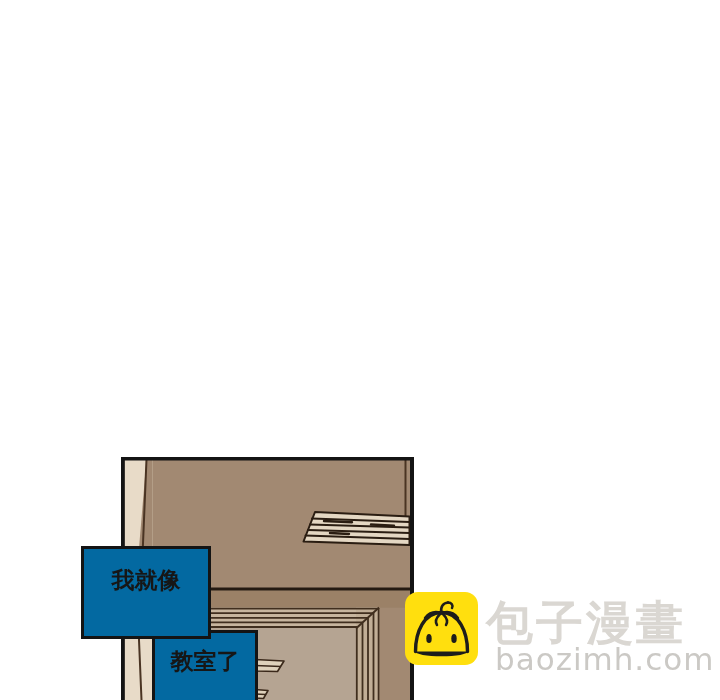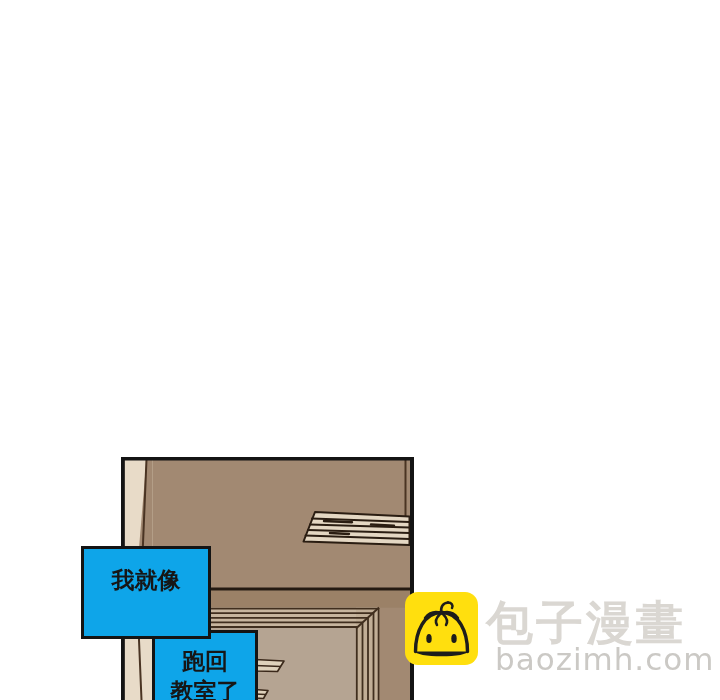--- a/index.html
+++ b/index.html
@@ -2,21 +2,21 @@
 <html><head>
 <meta charset="utf-8">
 <style>
   html,body{margin:0;padding:0;background:#ffffff;}
   .page{
     position:relative;width:720px;height:700px;overflow:hidden;background:#ffffff;
     font-family:"Liberation Sans", sans-serif;
   }
   .artwork-svg{position:absolute;left:0;top:0;width:720px;height:700px;display:block;}
   .bubble{
-    position:absolute;box-sizing:border-box;background:#0ea5e9;border:3px solid #141414;
+    position:absolute;box-sizing:border-box;background:#0369a1;border:3px solid #141414;
     color:#161616;text-align:center;font-weight:bold;
     font-family:"Liberation Sans","DejaVu Sans",sans-serif;
   }
   .bubble .line{white-space:nowrap;}
   .bubble-1{left:81px;top:546px;width:130px;height:93px;padding-top:16px;font-size:23px;line-height:31px;z-index:3;}
   .bubble-2{left:152px;top:630px;width:106px;height:75px;padding-top:13px;font-size:23px;line-height:30px;z-index:2;}
   .watermark{position:absolute;left:0;top:0;z-index:4;}
   .wm-logo{
     position:absolute;left:405px;top:592px;width:73px;height:73px;
     background:#ffdf0e;border-radius:13px;
@@ -98,21 +98,20 @@
     </g>
 
     <g fill="#141414">
       <rect x="121" y="457" width="293" height="3.5"></rect>
       <rect x="121" y="457" width="3.8" height="243"></rect>
       <rect x="410" y="457" width="4" height="243"></rect>
     </g>
   </svg>
 
   <div class="bubble bubble-2">
-    <div class="line">跑回</div>
     <div class="line">教室了</div>
   </div>
 
   <div class="bubble bubble-1">
     <div class="line">我就像</div>
   </div>
 
   <div class="watermark">
     <div class="wm-logo">
       <svg width="73" height="73" viewBox="0 0 73 73">

